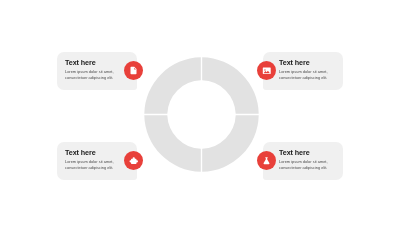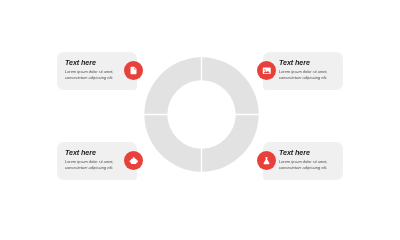--- a/index.html
+++ b/index.html
@@ -30,21 +30,20 @@
   }
   #donut svg { display: block; }
 
   
   .card {
     position: absolute;
     width: 80px;
     height: 38px;
     background: #f0f0f0;
     box-sizing: border-box;
-    font-style: italic;
   }
   .card.left {
     border-radius: 7px 7px 3px 7px;
     padding: 6px 16px 6px 8px;
   }
   .card.right {
     border-radius: 7px 7px 7px 3px;
     padding: 6px 8px 6px 16px;
   }
 

